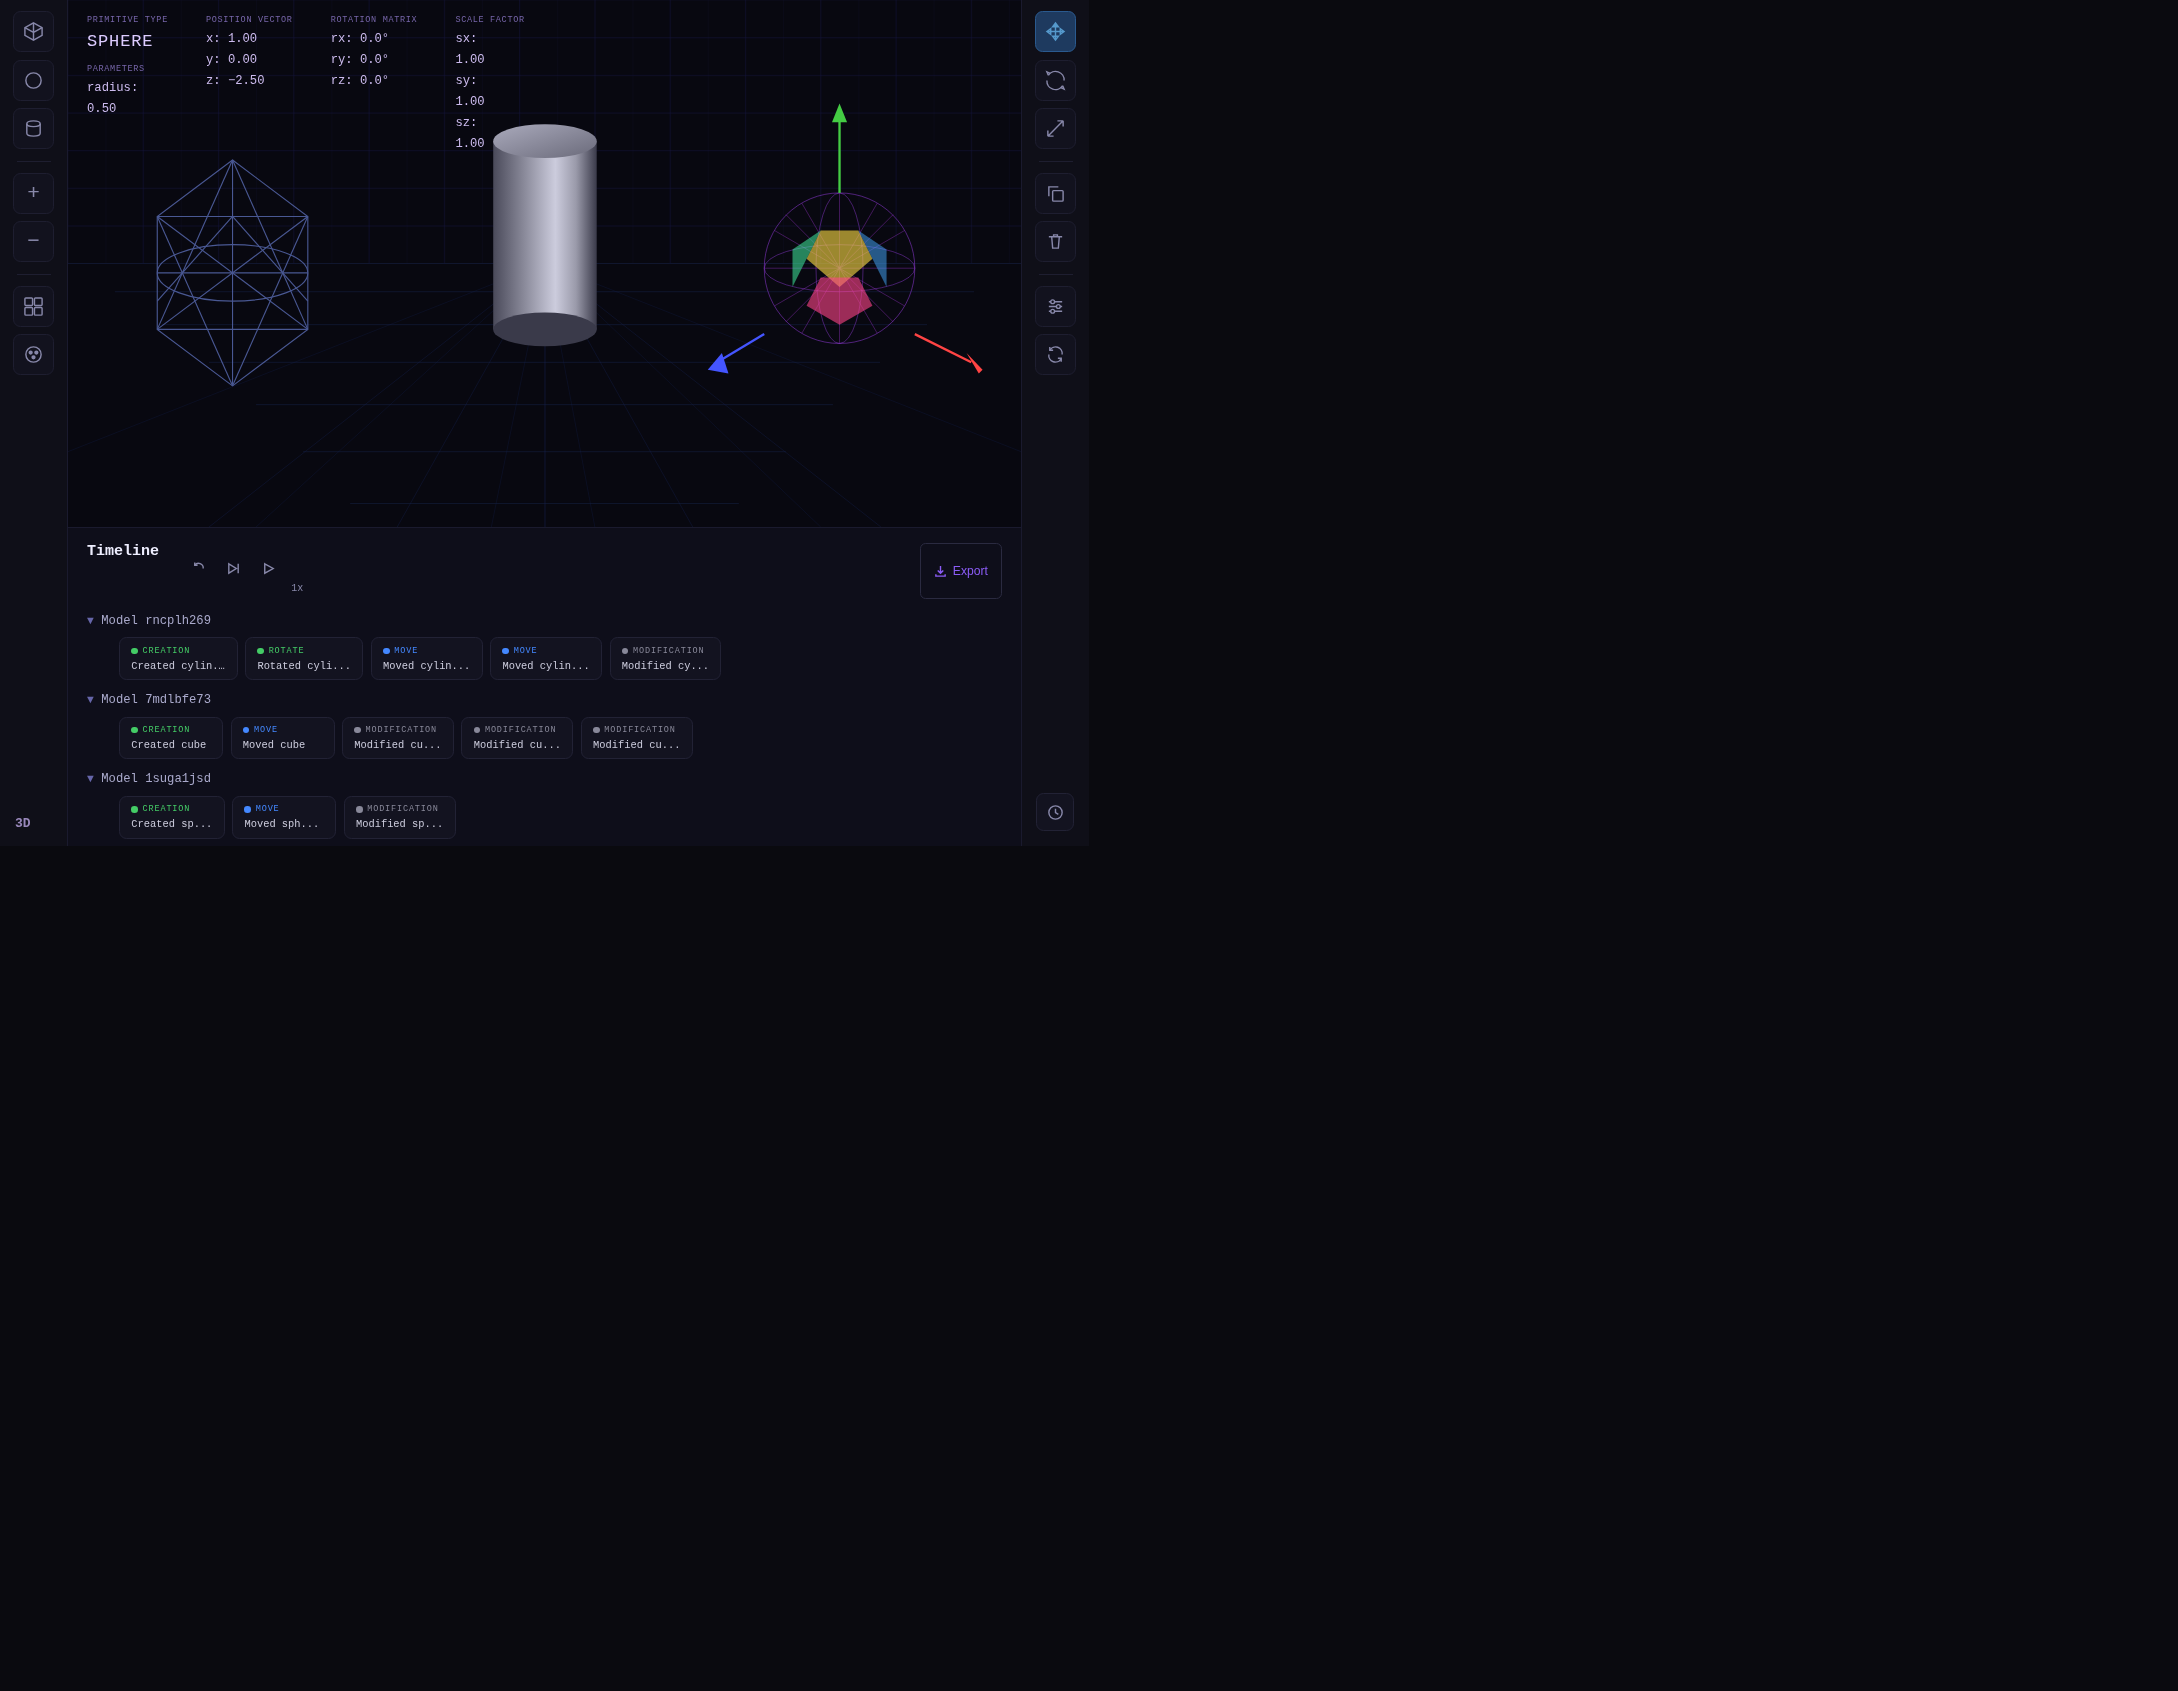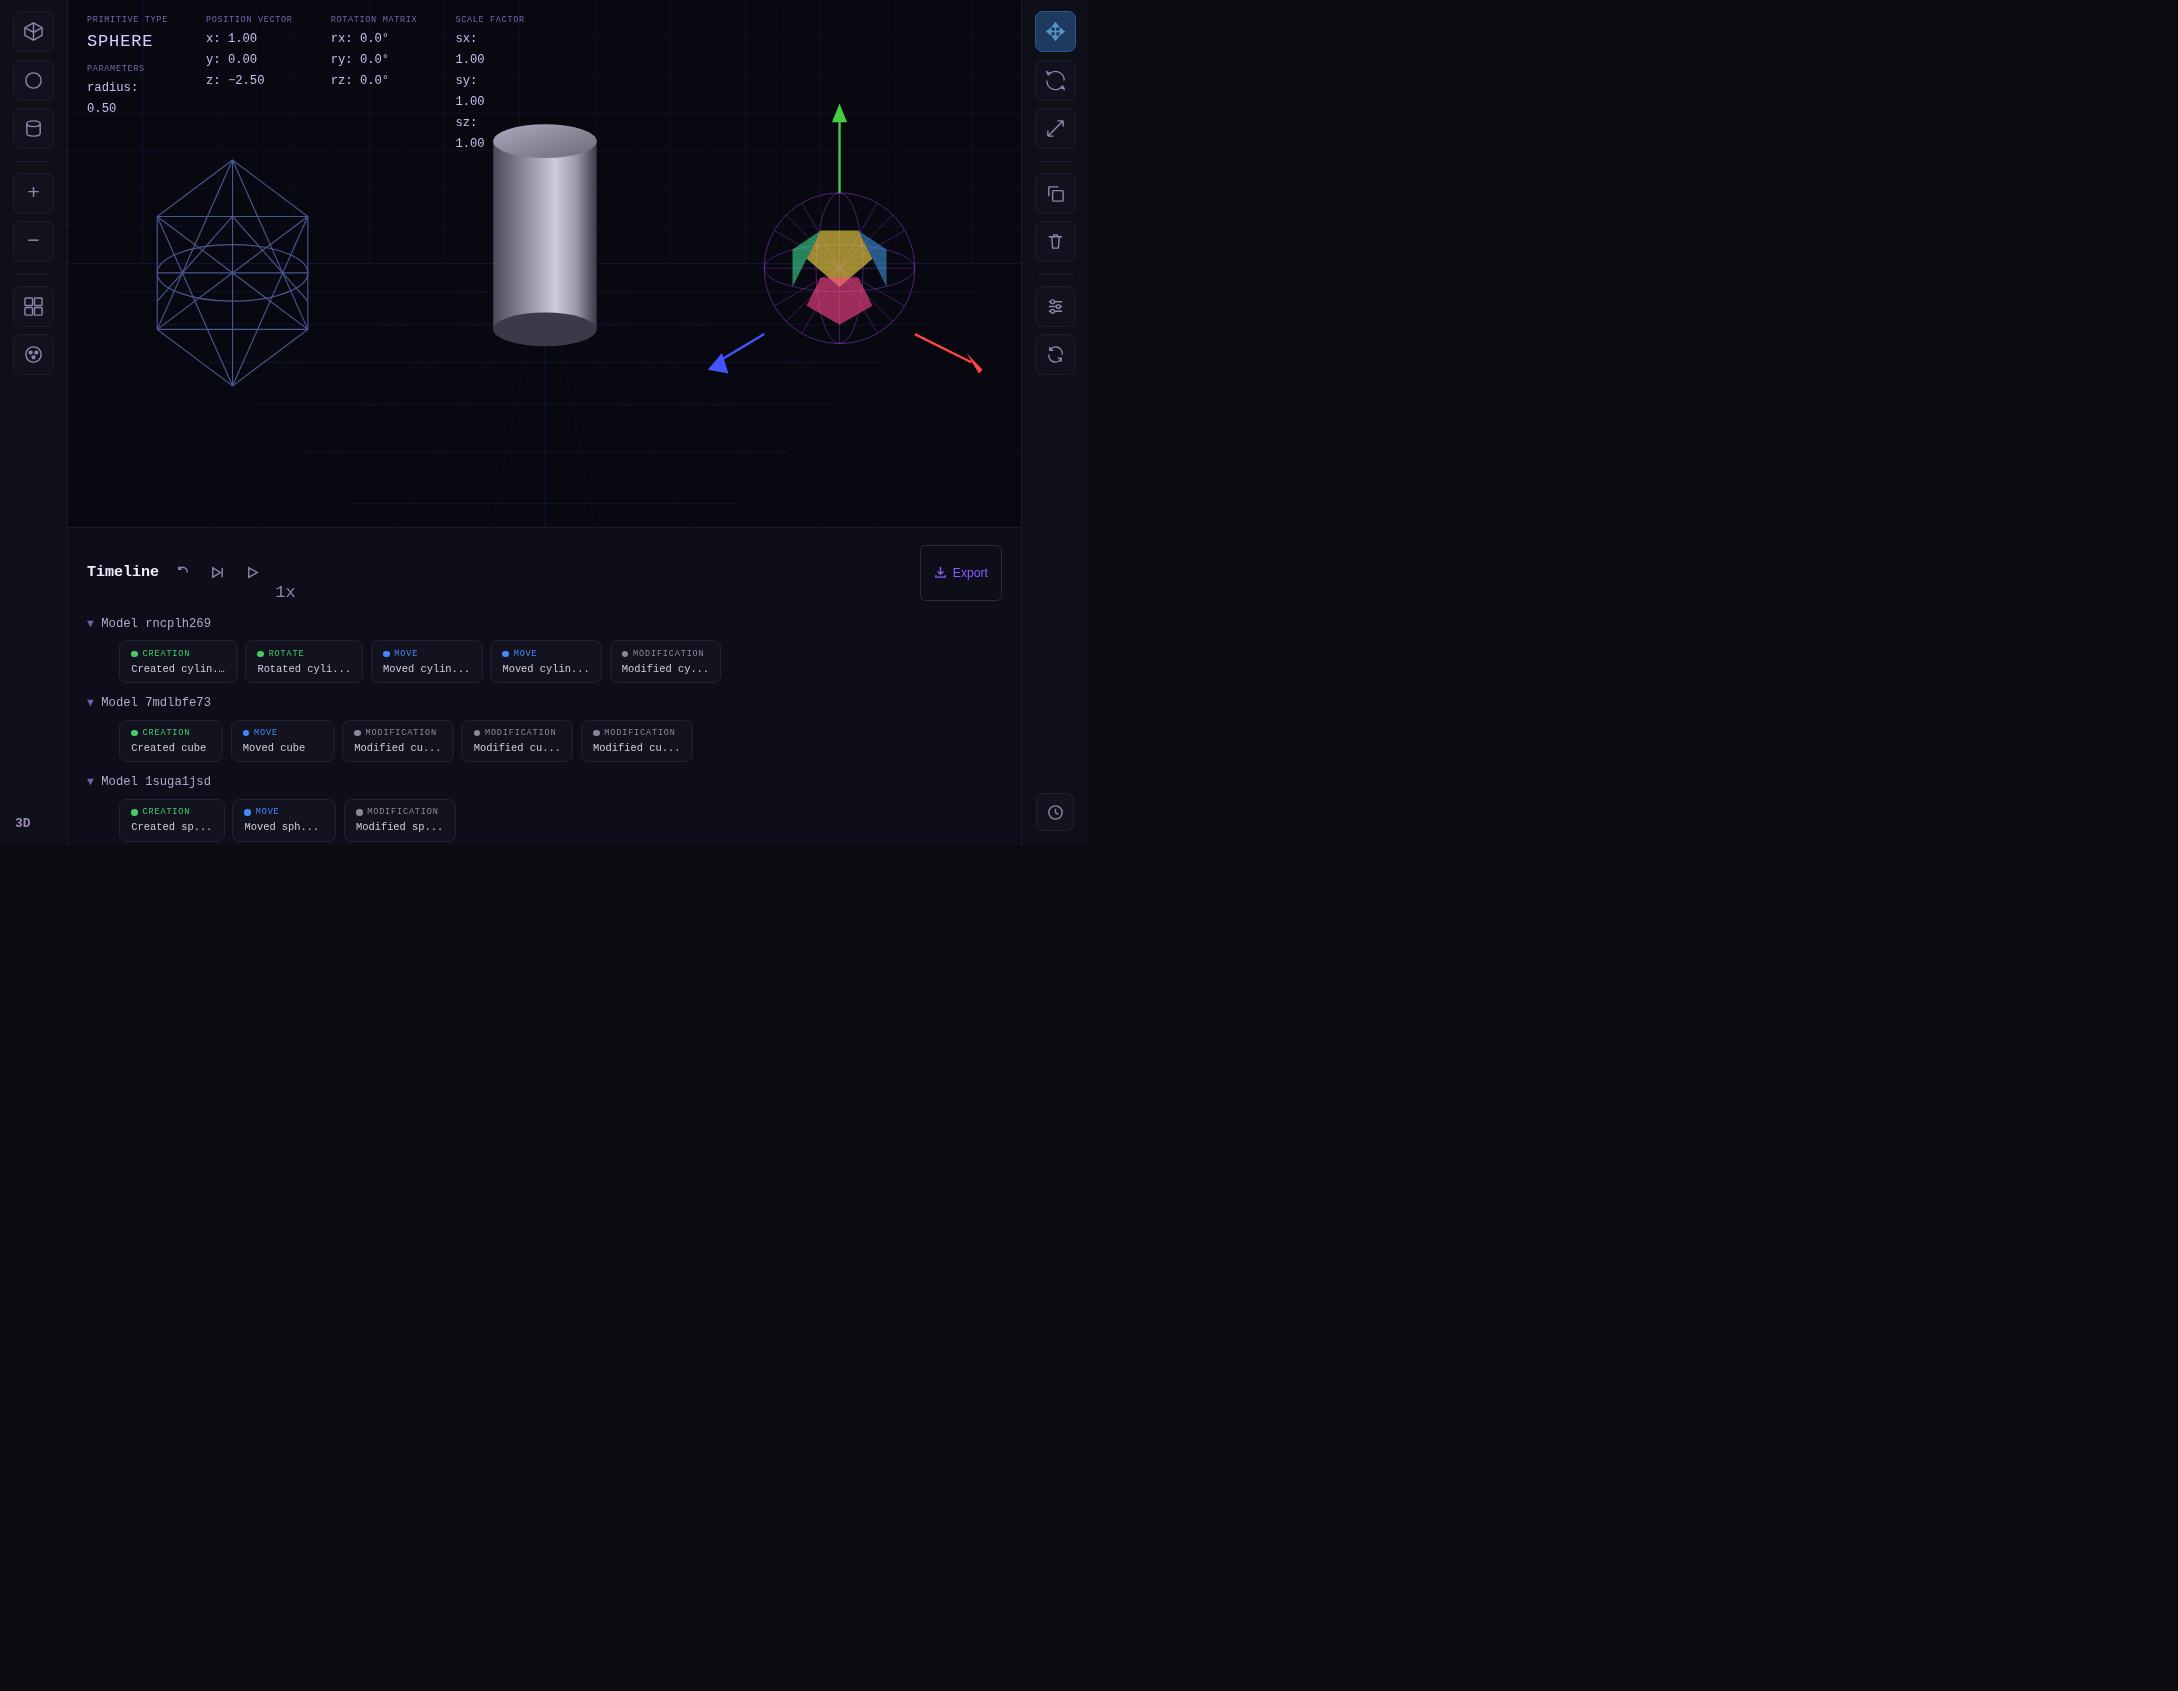--- a/index.html
+++ b/index.html
@@ -107,22 +107,22 @@
       bottom: 0;
       left: 68px;
       right: 68px;
       background: #0e0e1a;
       border-top: 0.9px solid #1a1a2e;
       padding: 15px 19px;
       z-index: 10;
     }
     .timeline-header {
       display: flex;
-      align-items: center;
-      gap: 10px;
+      align-items: flex-start;
+      gap: 26px;
       margin-bottom: 15px;
     }
     .timeline-title {
       font-size: 15px;
       font-weight: 600;
       color: #eeeeff;
     }
     .timeline-controls {
       display: flex; align-items: center; gap: 9.4px;
     }
@@ -130,21 +130,21 @@
       width: 26px; height: 26px;
       border-radius: 5.6px;
       border: none;
       background: transparent;
       color: #8888aa;
       font-size: 13px;
       cursor: pointer;
       display: flex; align-items: center; justify-content: center;
     }
     .tl-speed {
-      font-size: 17px;
+      font-size: 10px;
       color: #8888aa;
       cursor: pointer;
       margin-top: 40px;
     }
     .export-btn {
       margin-left: auto;
       display: flex; align-items: center; gap: 5.6px;
       background: transparent;
       border: 0.9px solid #2a2a40;
       border-radius: 5.6px;

